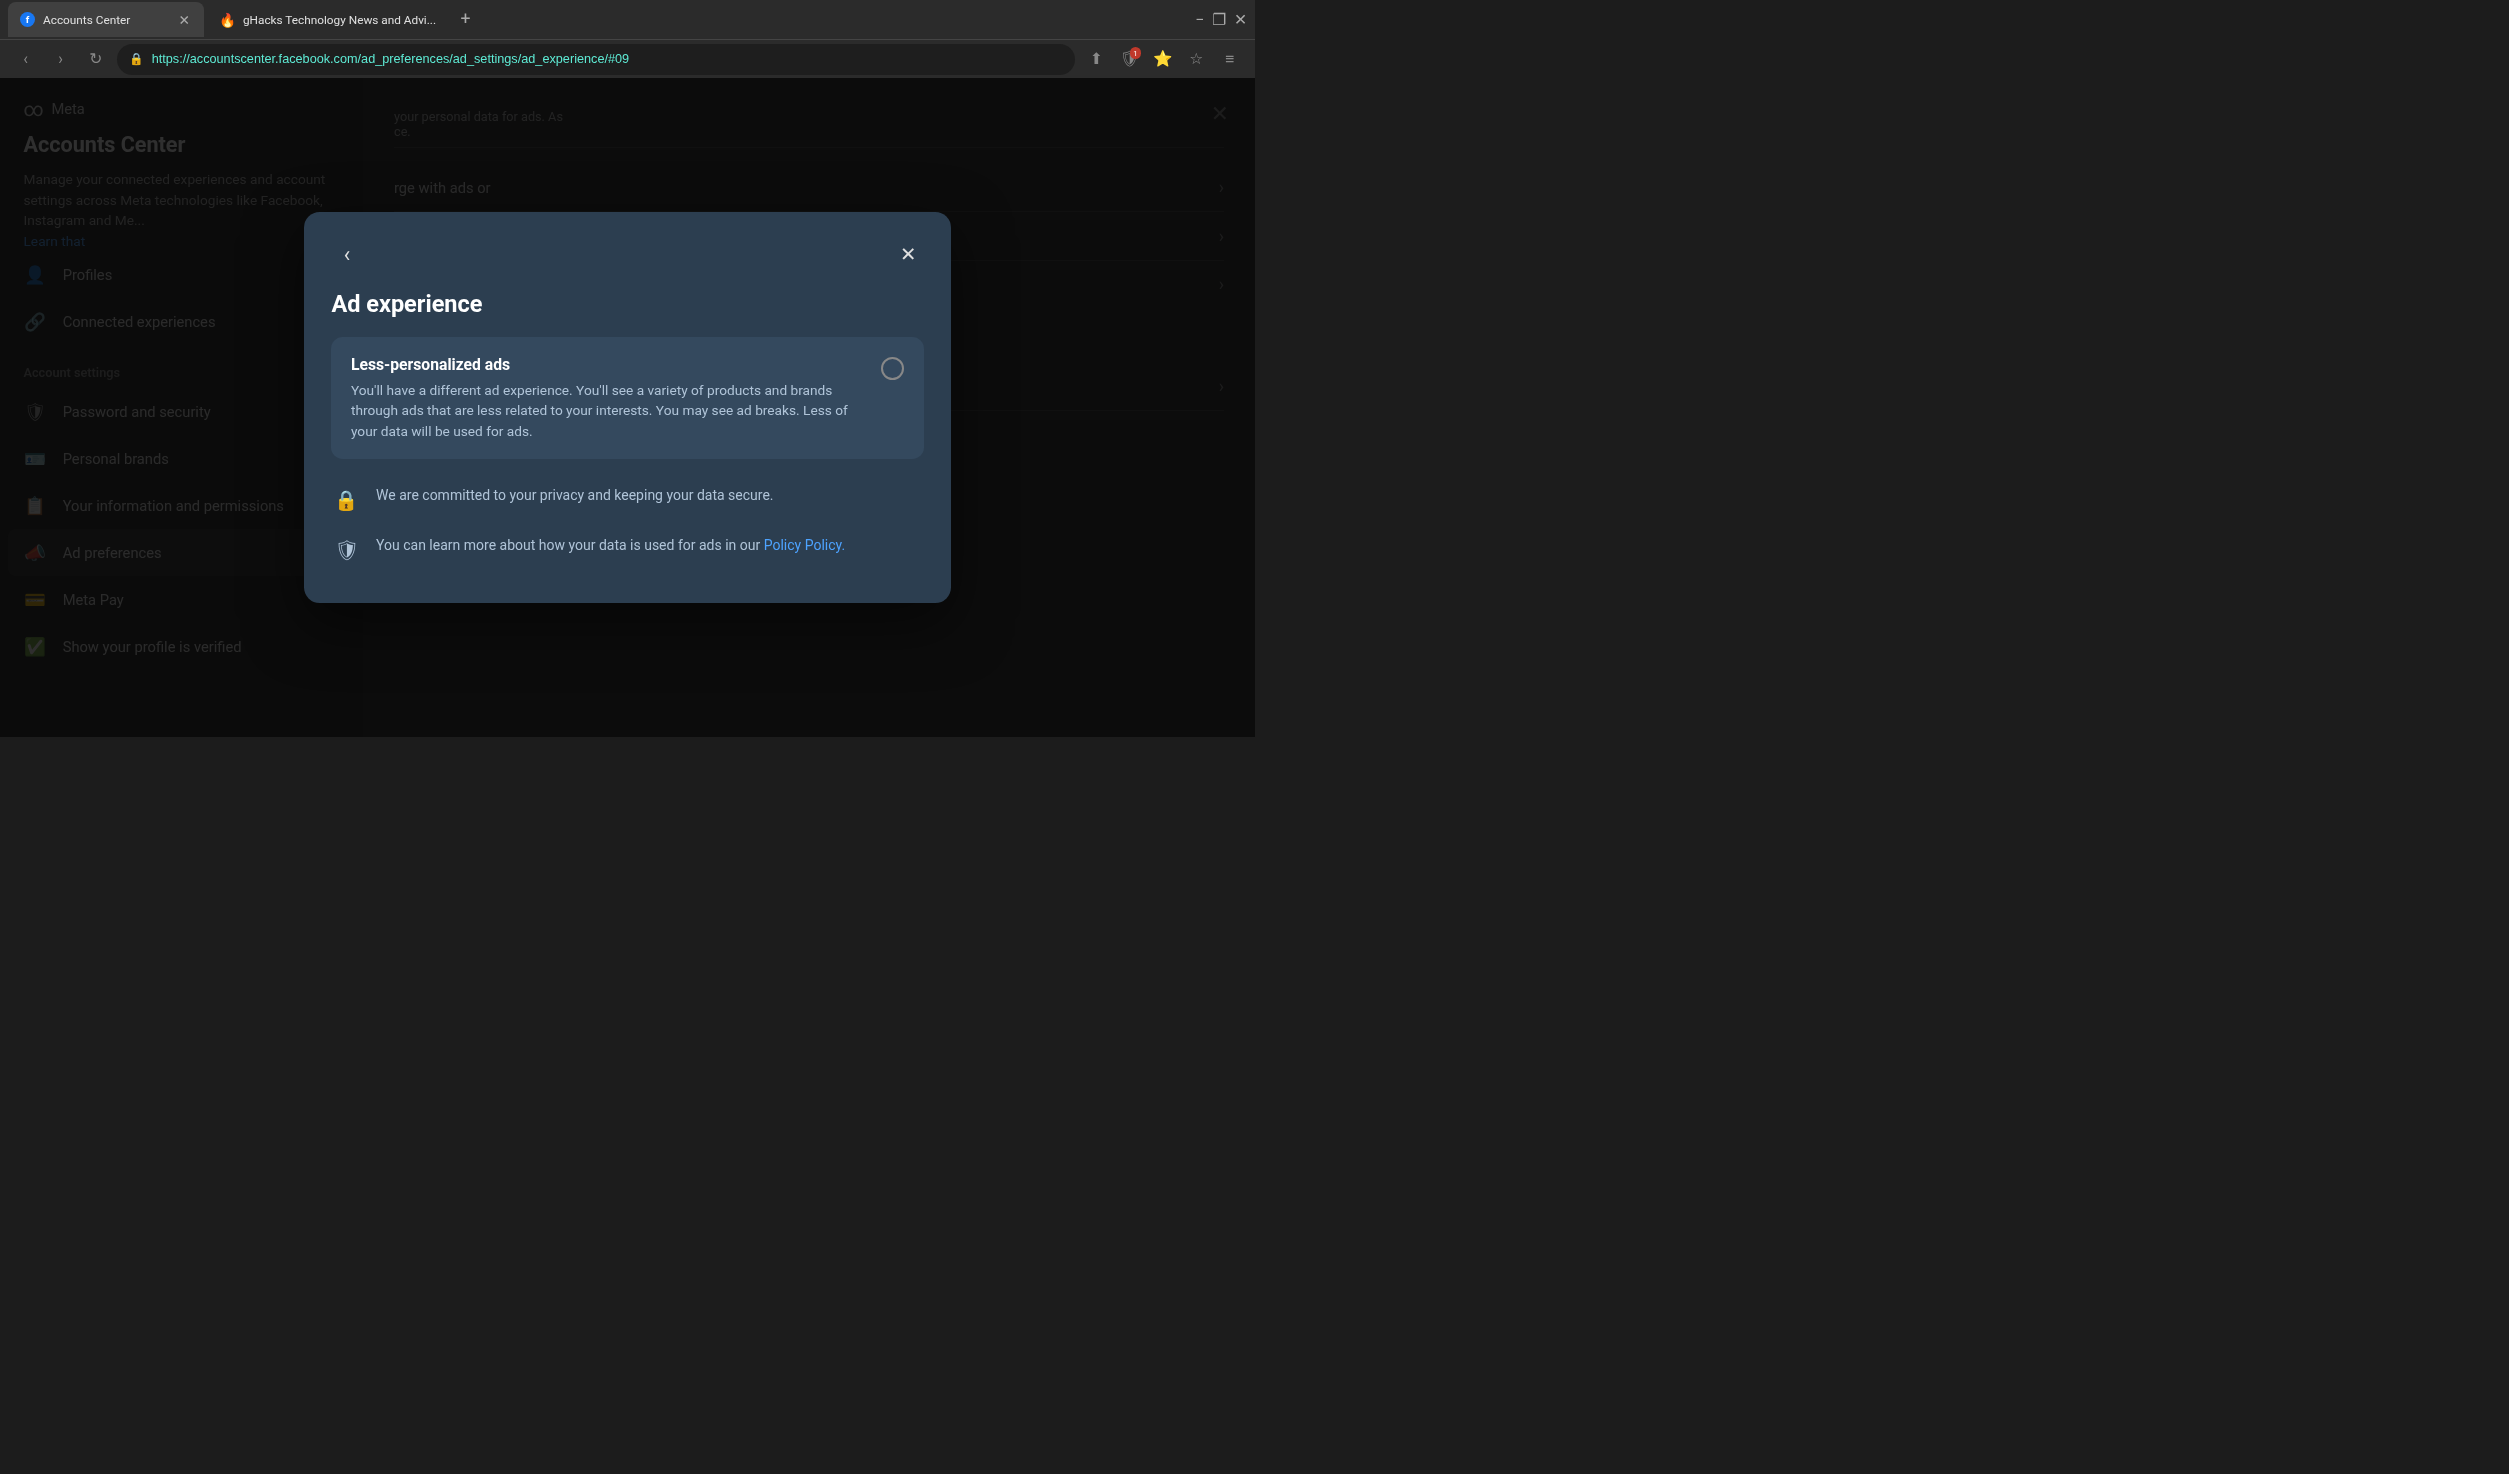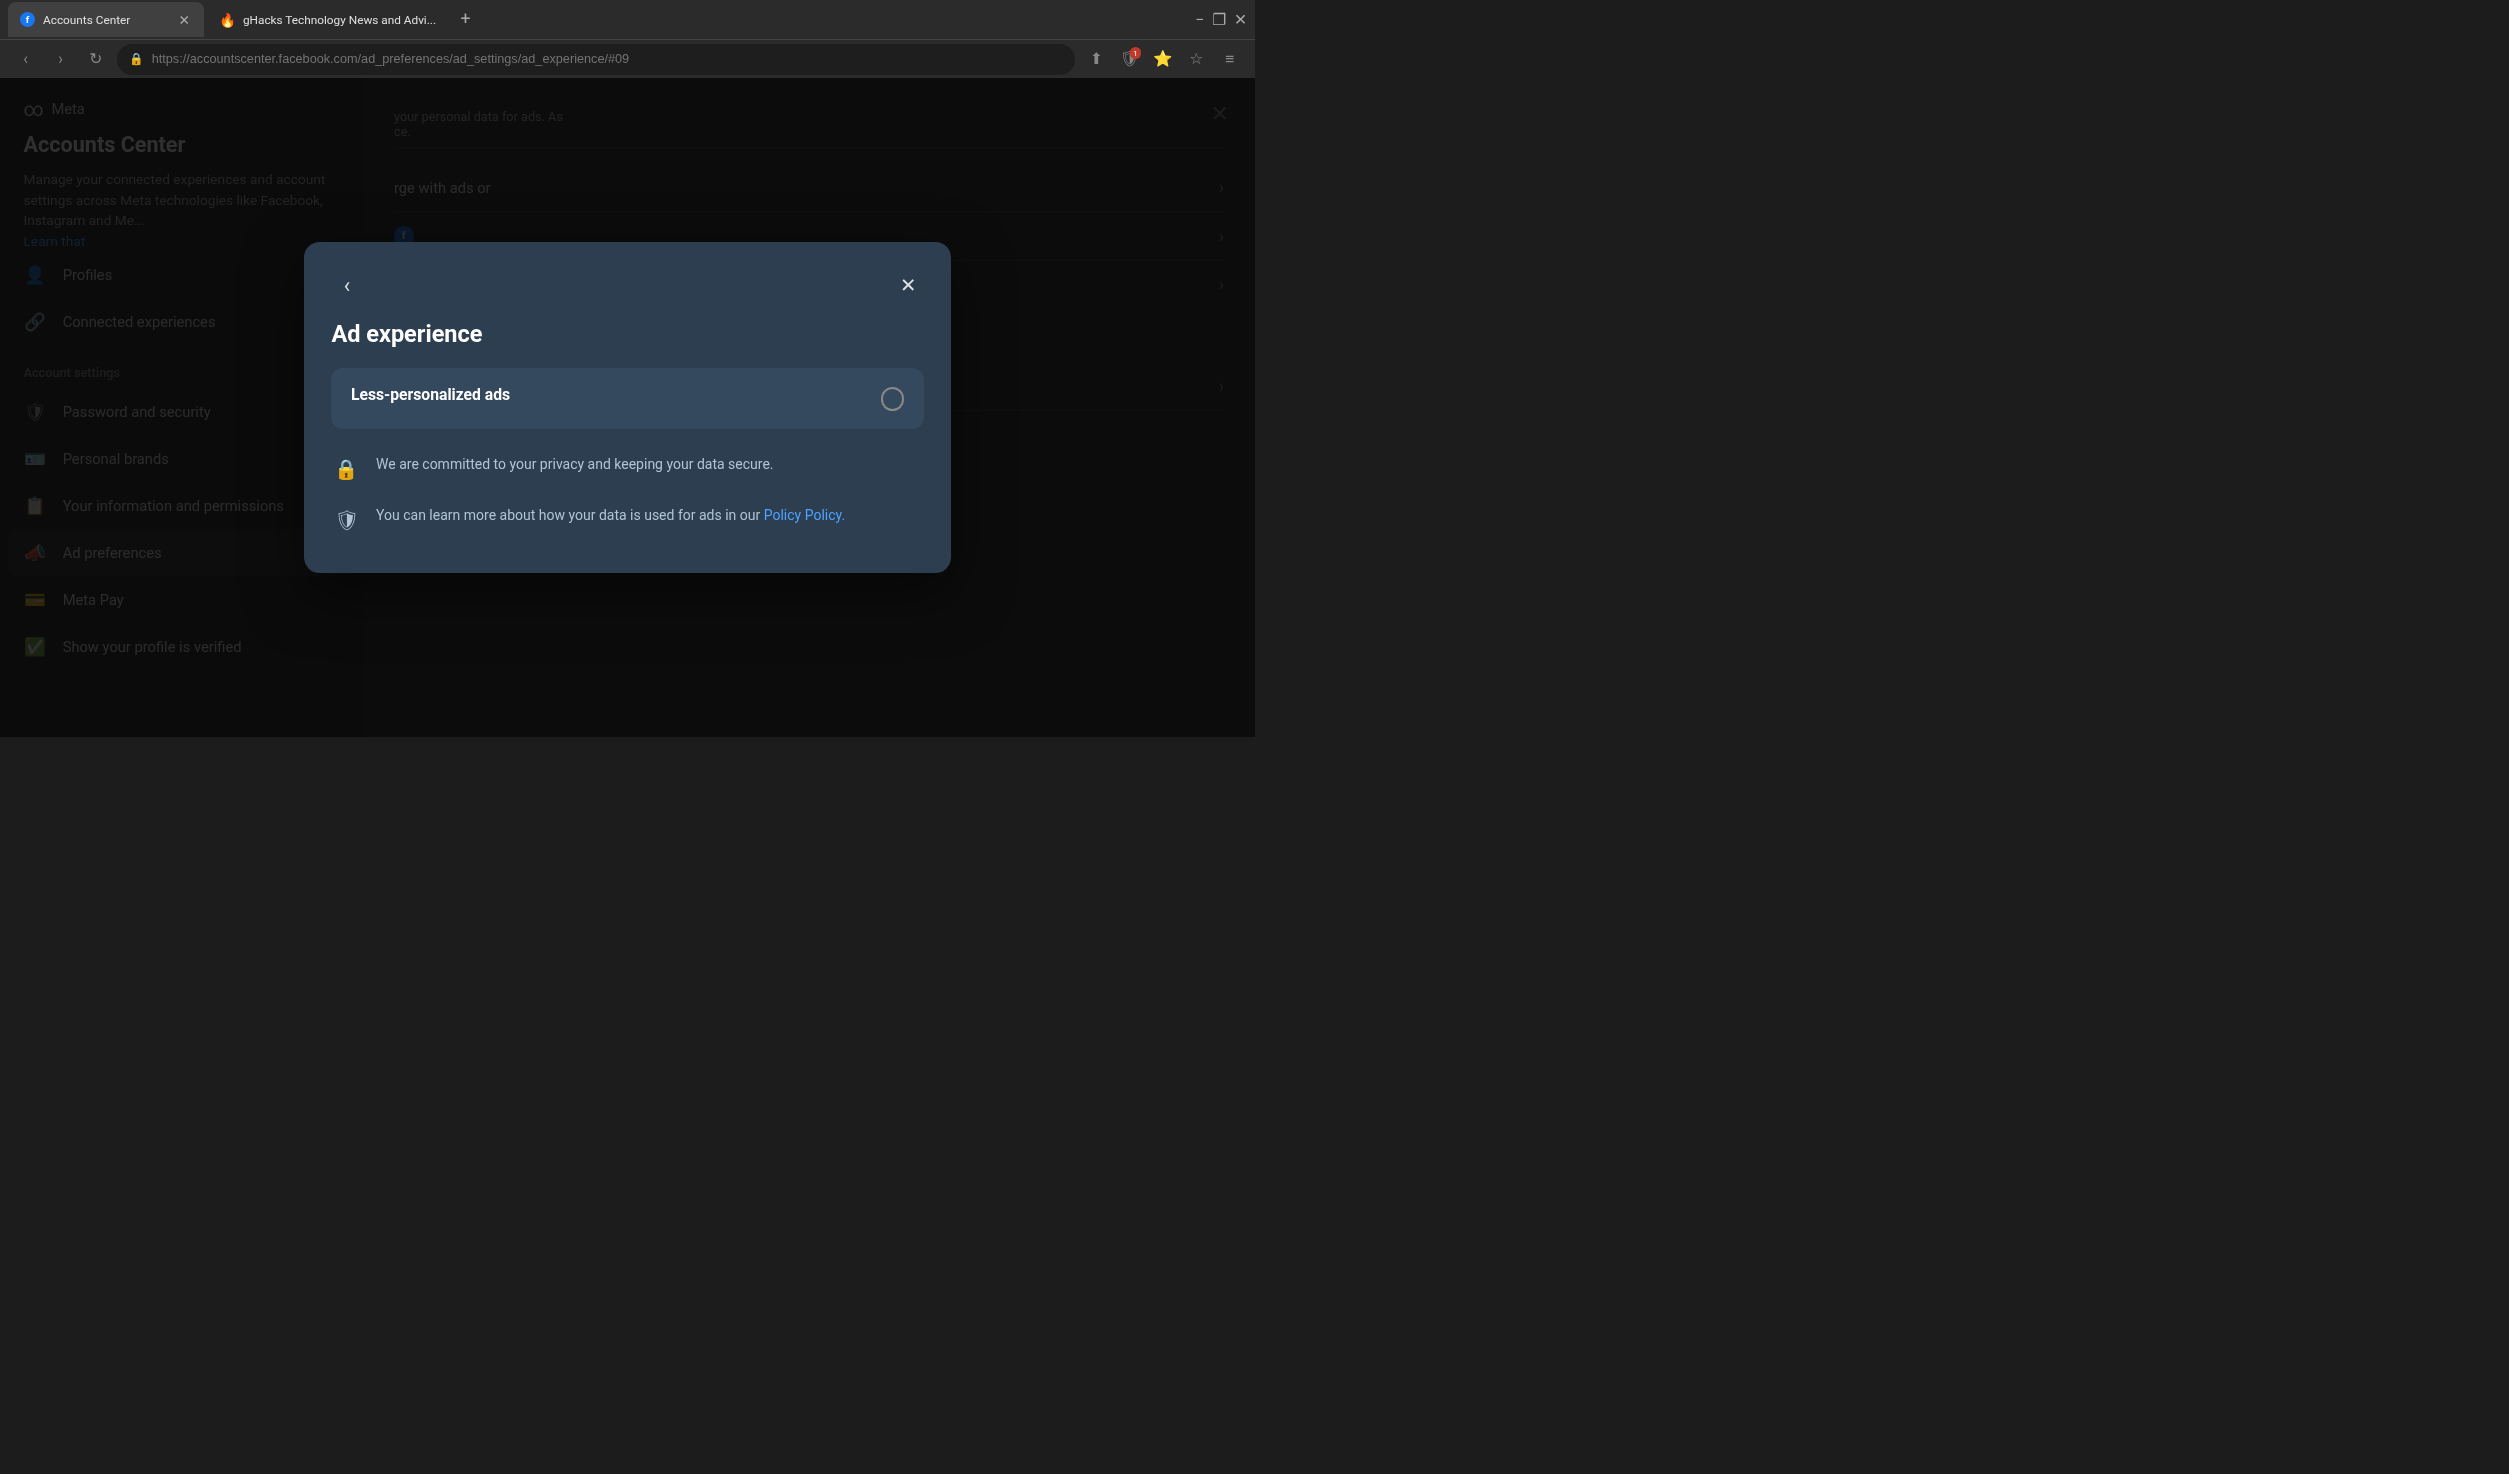--- a/index.html
+++ b/index.html
@@ -140,21 +140,21 @@
     }
     .address-icon {
       color: #888;
       font-size: 11.8px;
     }
     .address-bar {
       flex: 1;
       background: transparent;
       border: none;
       outline: none;
-      color: #737373;
+      color: #5eead4;
       font-size: 12.7px;
     }
     .nav-right {
       display: flex;
       align-items: center;
       gap: 5.9px;
     }
     .nav-icon-btn {
       color: #888;
       font-size: 15.7px;
@@ -617,20 +617,21 @@
         <div class="modal-back-btn">‹</div>
         <div class="modal-close-btn">✕</div>
       </div>
 
       <div class="modal-title">Ad experience</div>
 
 
       <div class="option-card">
         <div class="option-content">
           <div class="option-title">Less-personalized ads</div>
+          <div class="option-desc">You'll have a different ad experience. You'll see a variety of products and brands through ads that are less related to your interests. You may see ad breaks. Less of your data will be used for ads.</div>
         </div>
         <div class="radio-btn unselected"></div>
       </div>
 
       <div class="info-rows">
         <div class="info-row">
           <div class="info-icon">🔒</div>
           <div class="info-text">We are committed to your privacy and keeping your data secure.</div>
         </div>
         <div class="info-row">

